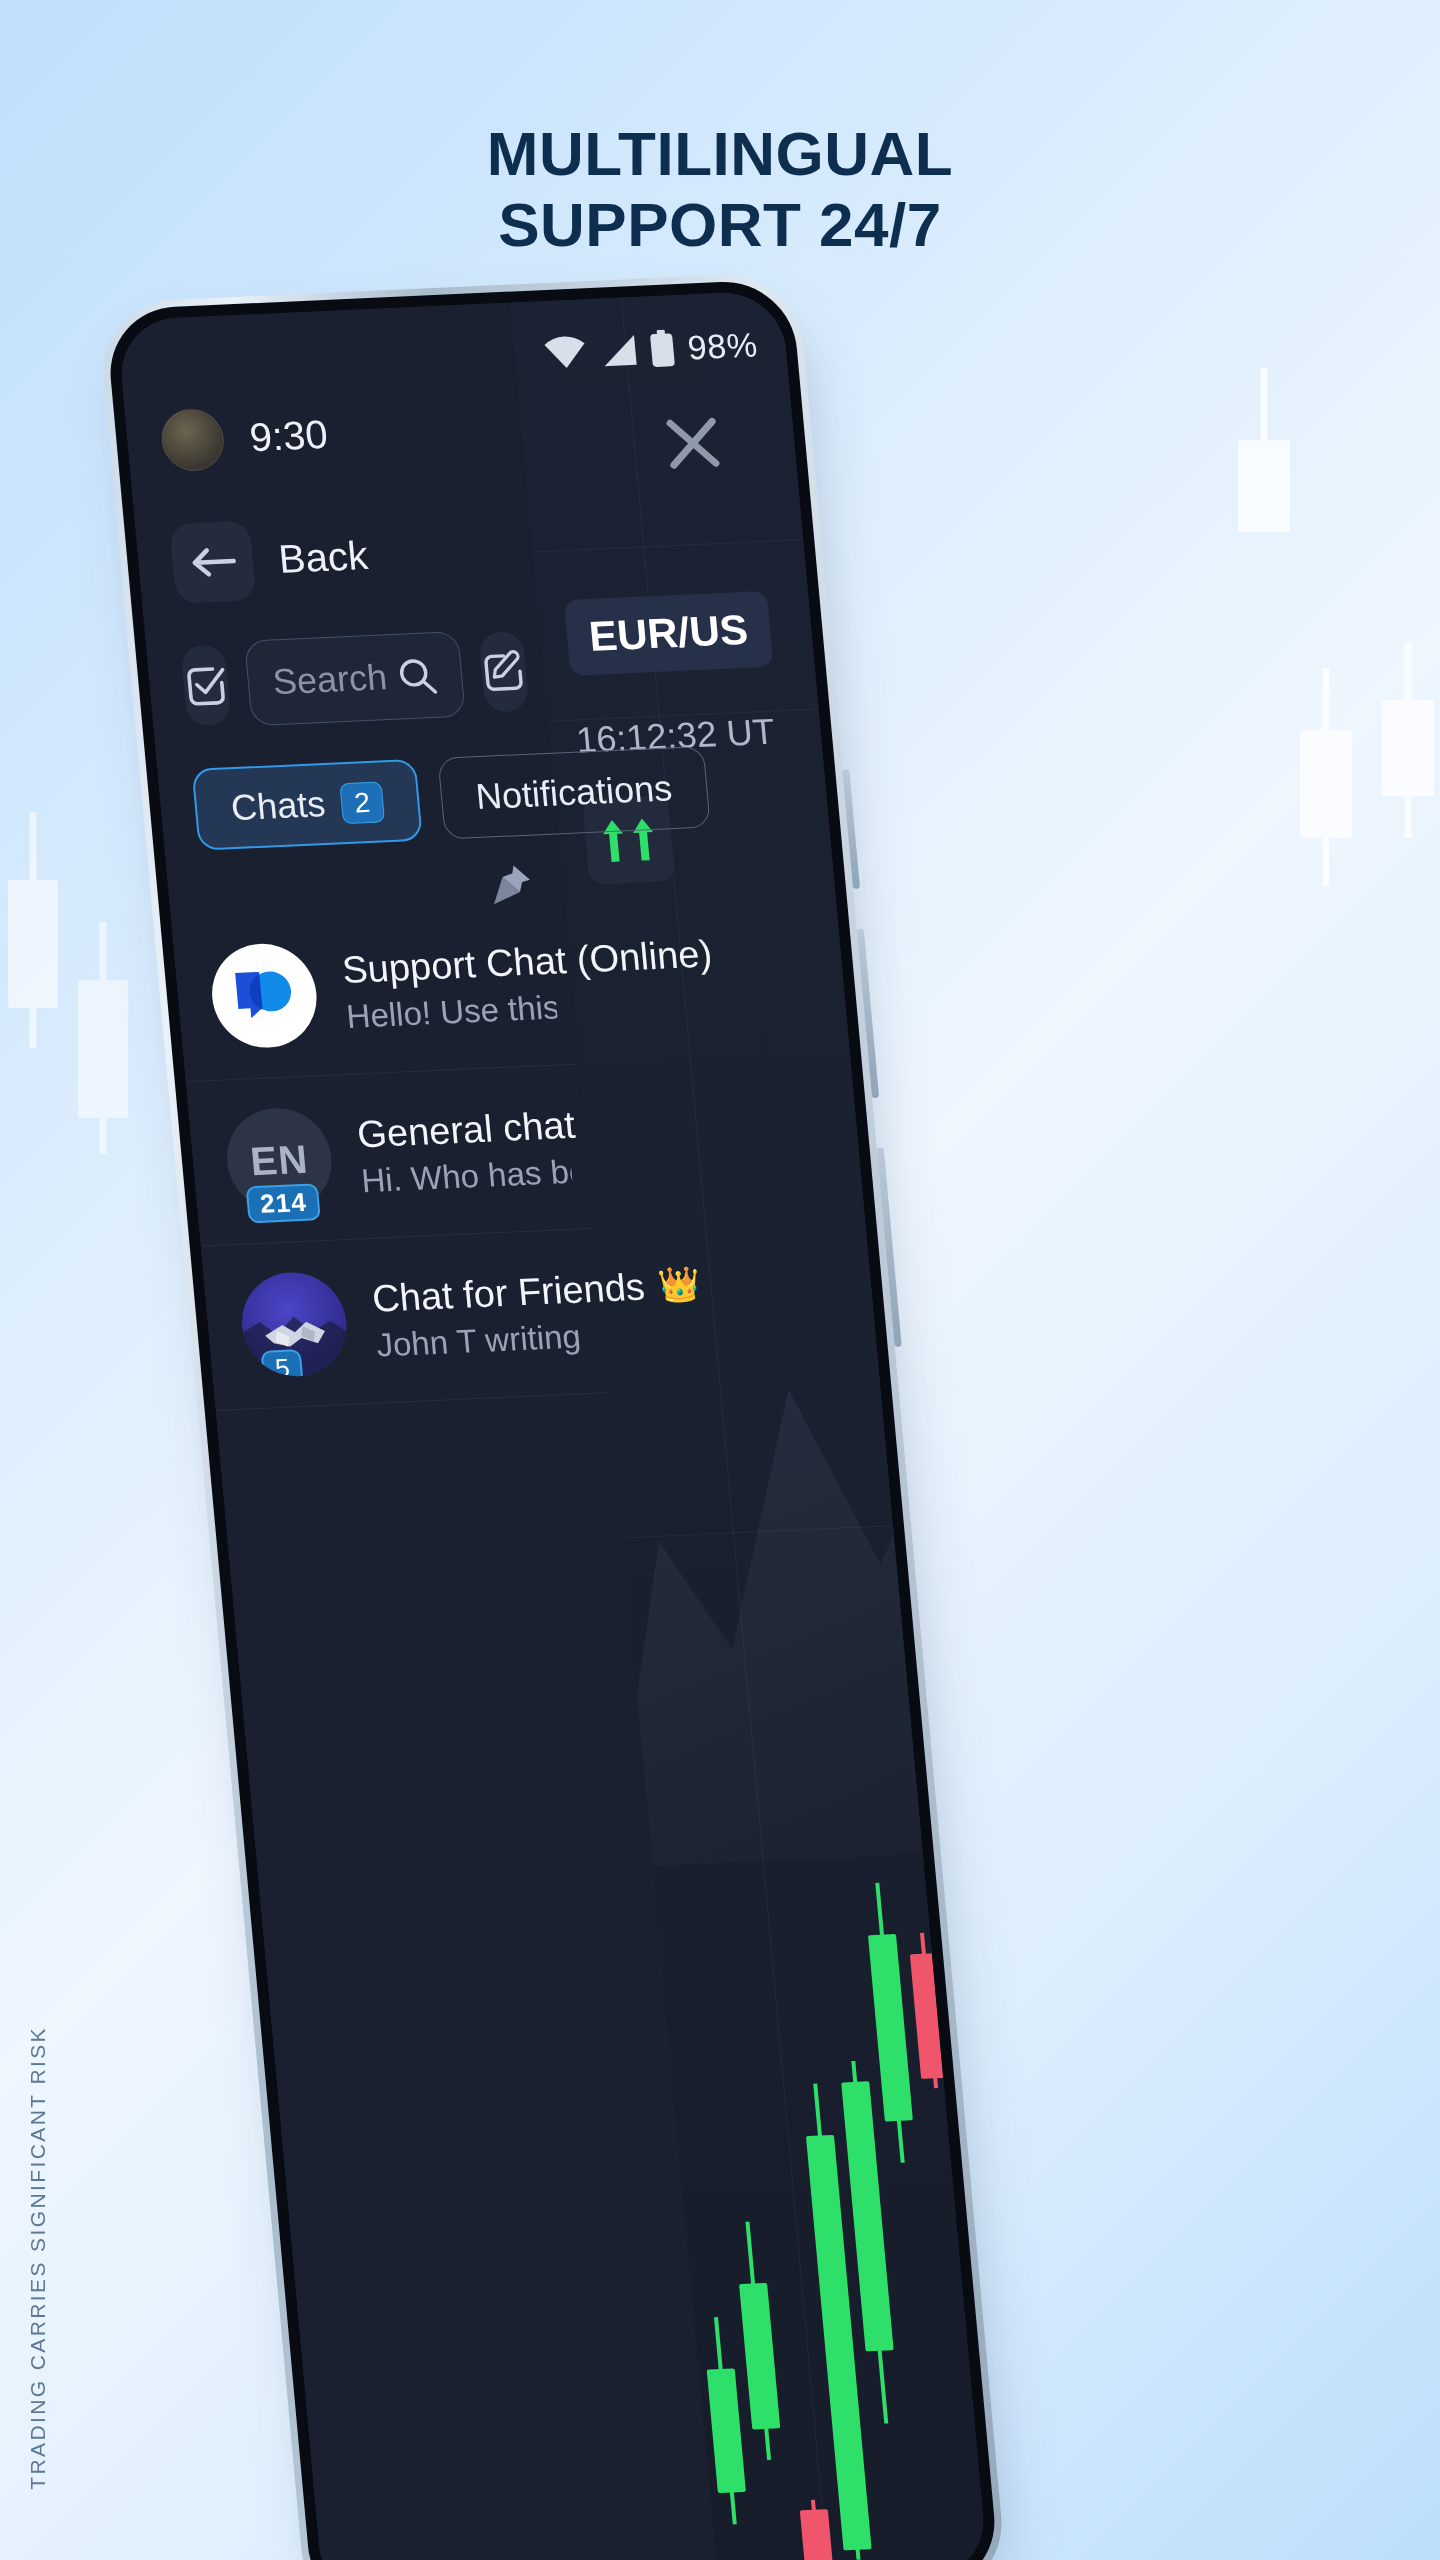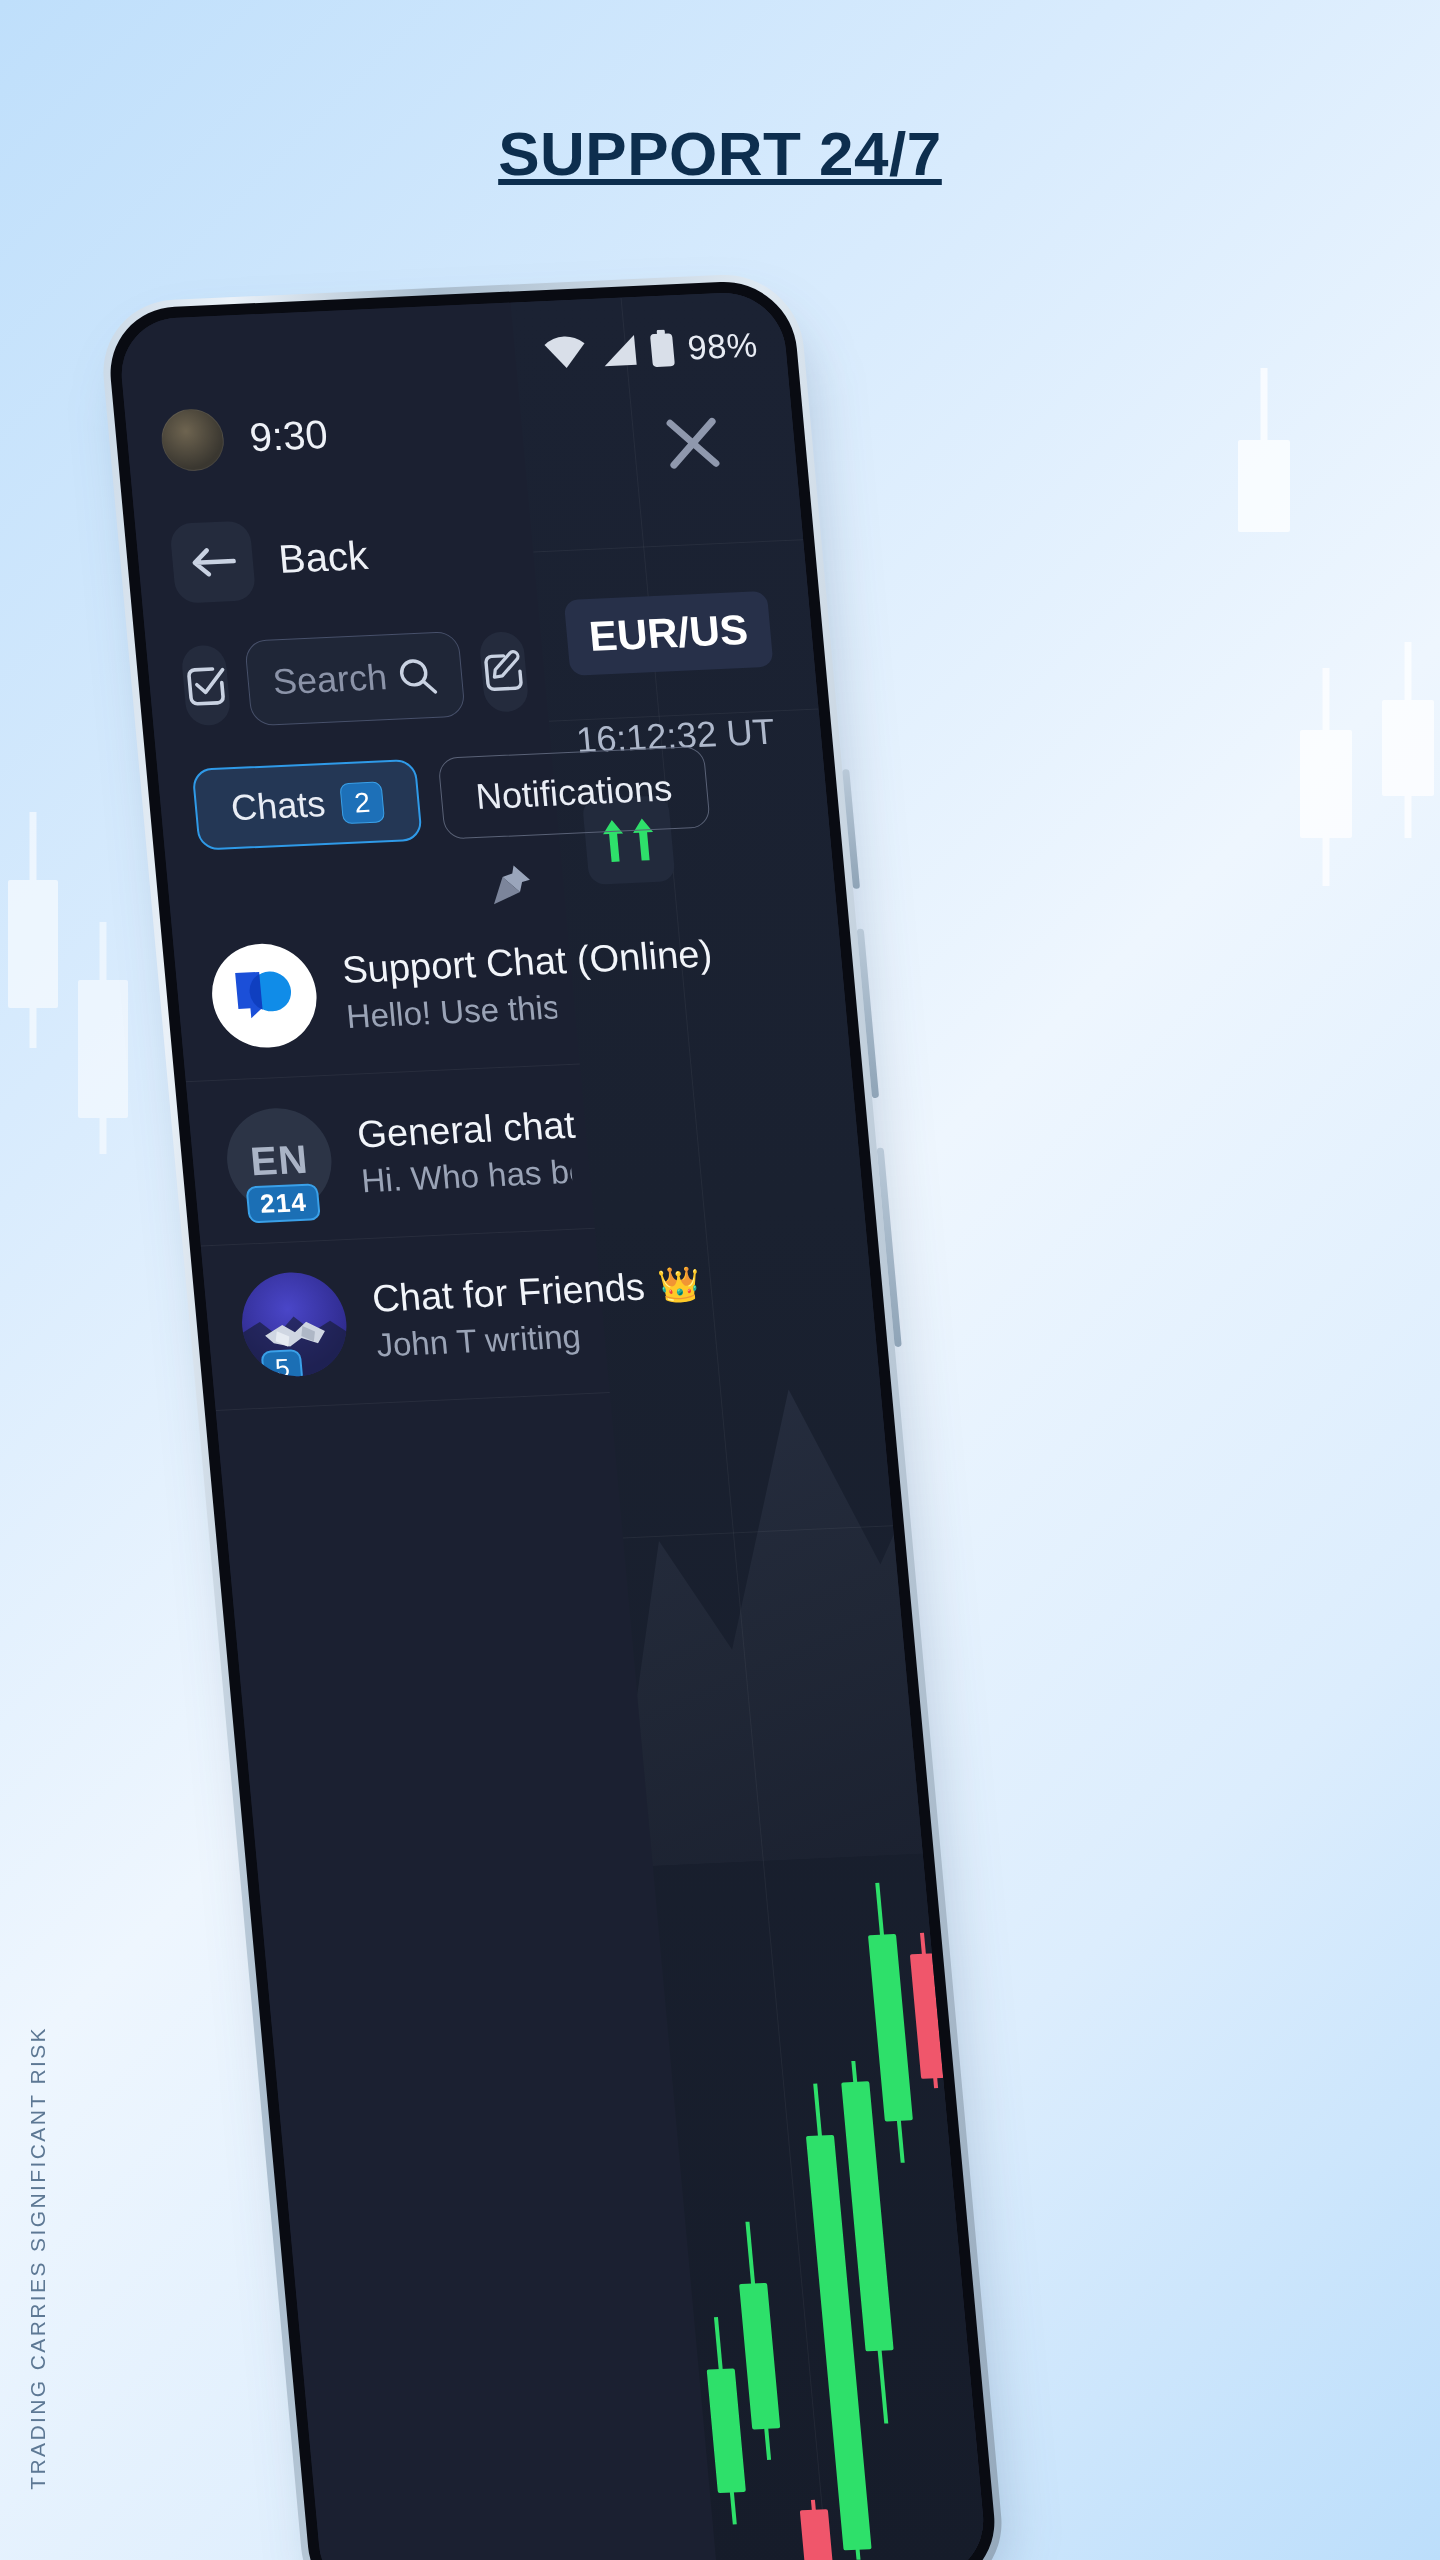--- a/index.html
+++ b/index.html
@@ -14,21 +14,21 @@
   .bg-candles { position:absolute; inset:0; pointer-events:none; }
   .bgc { position:absolute; background:rgba(255,255,255,.72); border-radius:2px; }
   .bgc .wick { position:absolute; left:50%; transform:translateX(-50%); width:7px; background:rgba(255,255,255,.72); }
 
   
   .headline {
     position:absolute; top:118px; left:0; right:0; text-align:center;
     color:#0d2e4e; font-weight:bold; font-size:62px; line-height:1.15;
     letter-spacing:.5px;
   }
-  .headline .l2 { display:block;text-decoration:underline; }
+  .headline .l2 { display:block; }
 
   
   .risk-text {
     position:absolute; left:26px; bottom:70px;
     writing-mode:vertical-rl; transform:rotate(180deg);
     color:#5d7894; font-size:21px; letter-spacing:2.4px;
     font-family:"Liberation Sans", sans-serif;
   }
 
   
@@ -193,20 +193,21 @@
     <div class="wick" style="top:-68px; height:68px; background:rgba(255,255,255,.58);"></div>
     <div class="wick" style="bottom:-40px; height:40px; background:rgba(255,255,255,.58);"></div>
   </div>
   <div class="bgc" style="left:78px; top:980px; width:50px; height:138px; background:rgba(255,255,255,.52);">
     <div class="wick" style="top:-58px; height:58px; background:rgba(255,255,255,.52);"></div>
     <div class="wick" style="bottom:-36px; height:36px; background:rgba(255,255,255,.52);"></div>
   </div>
 </div>
 
 <div class="headline">
+  <span>MULTILINGUAL</span>
   <span class="l2">SUPPORT 24/7</span>
 </div>
 
 <div class="risk-text">TRADING CARRIES SIGNIFICANT RISK</div>
 
 <div class="phone-wrap">
   <div class="phone-shadow"></div>
   <div class="phone-body">
     <div class="side-btn" style="top:500px; height:120px;"></div>
     <div class="side-btn" style="top:660px; height:170px;"></div>

